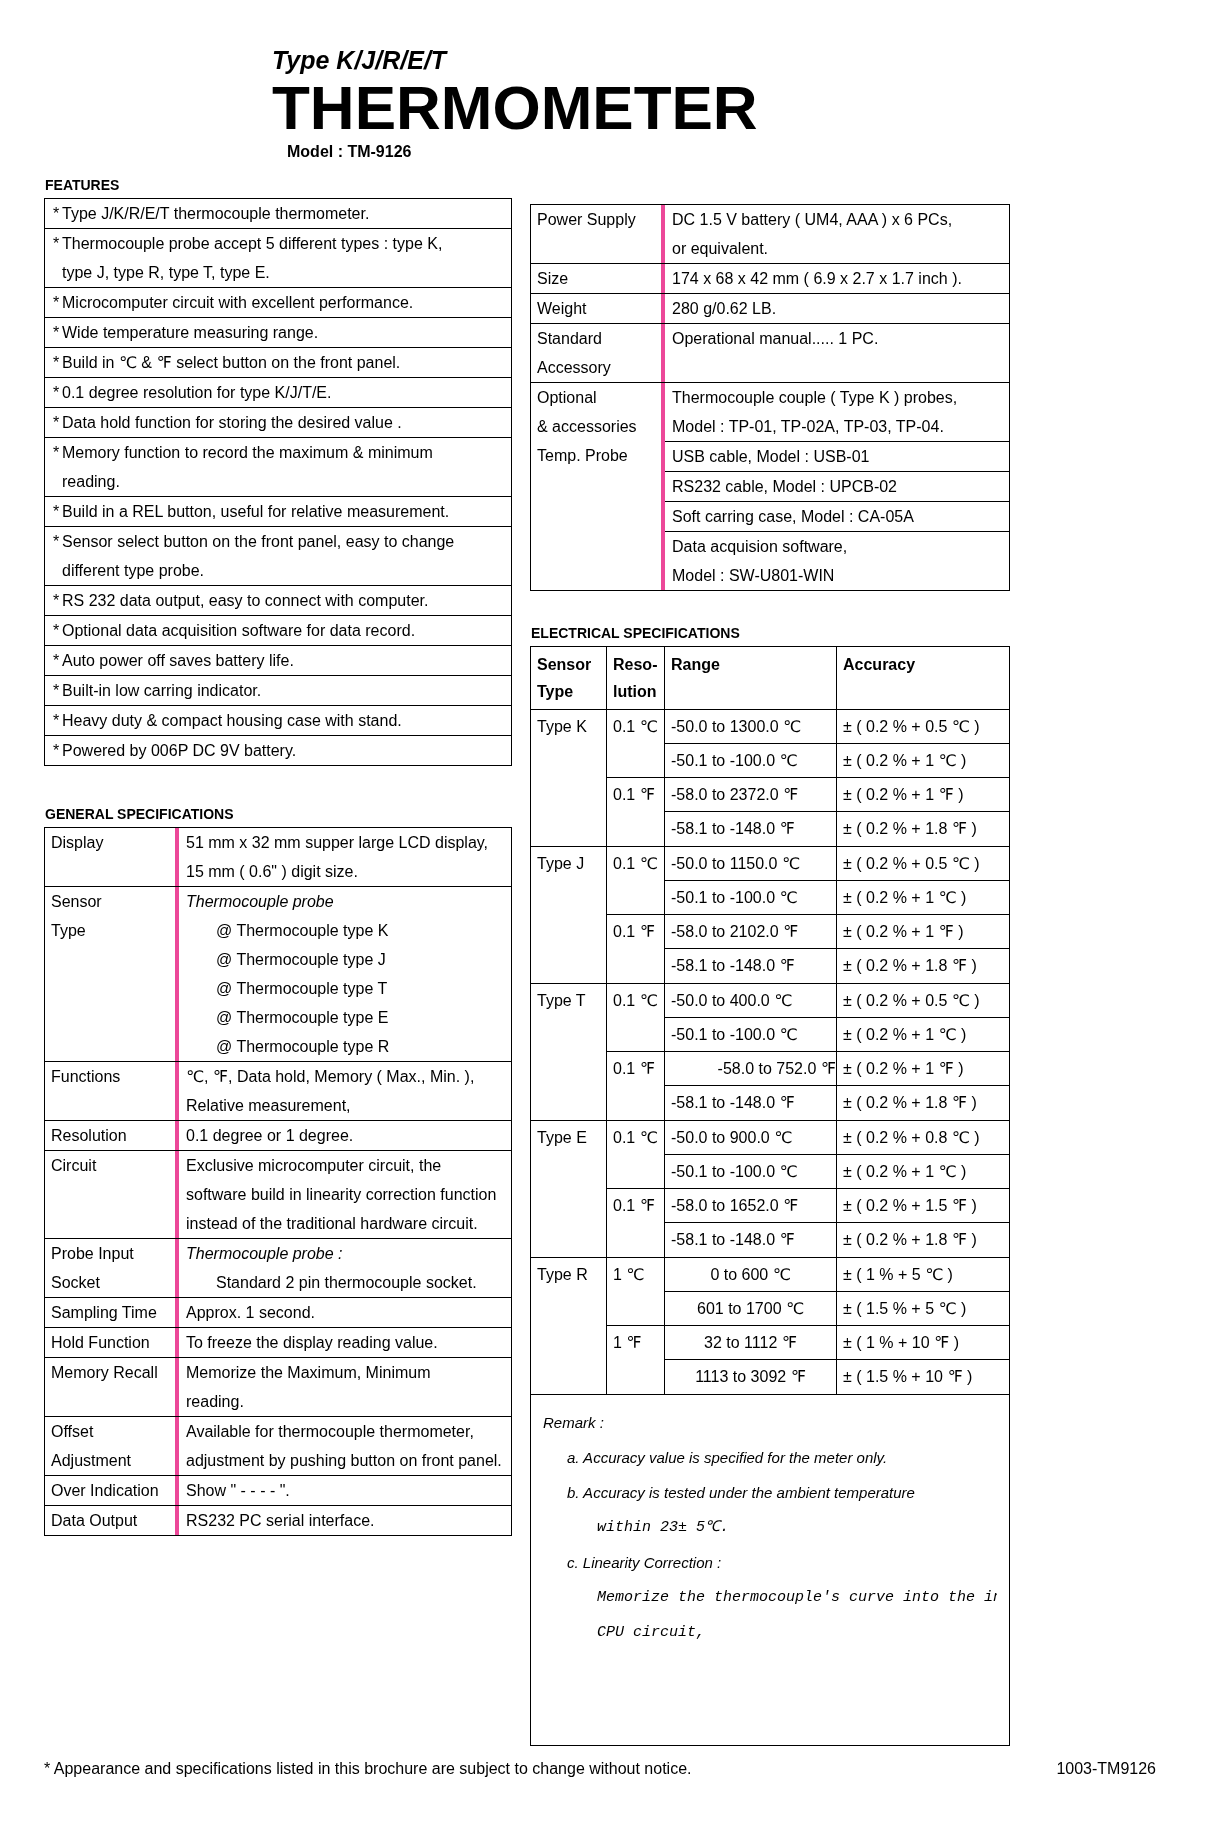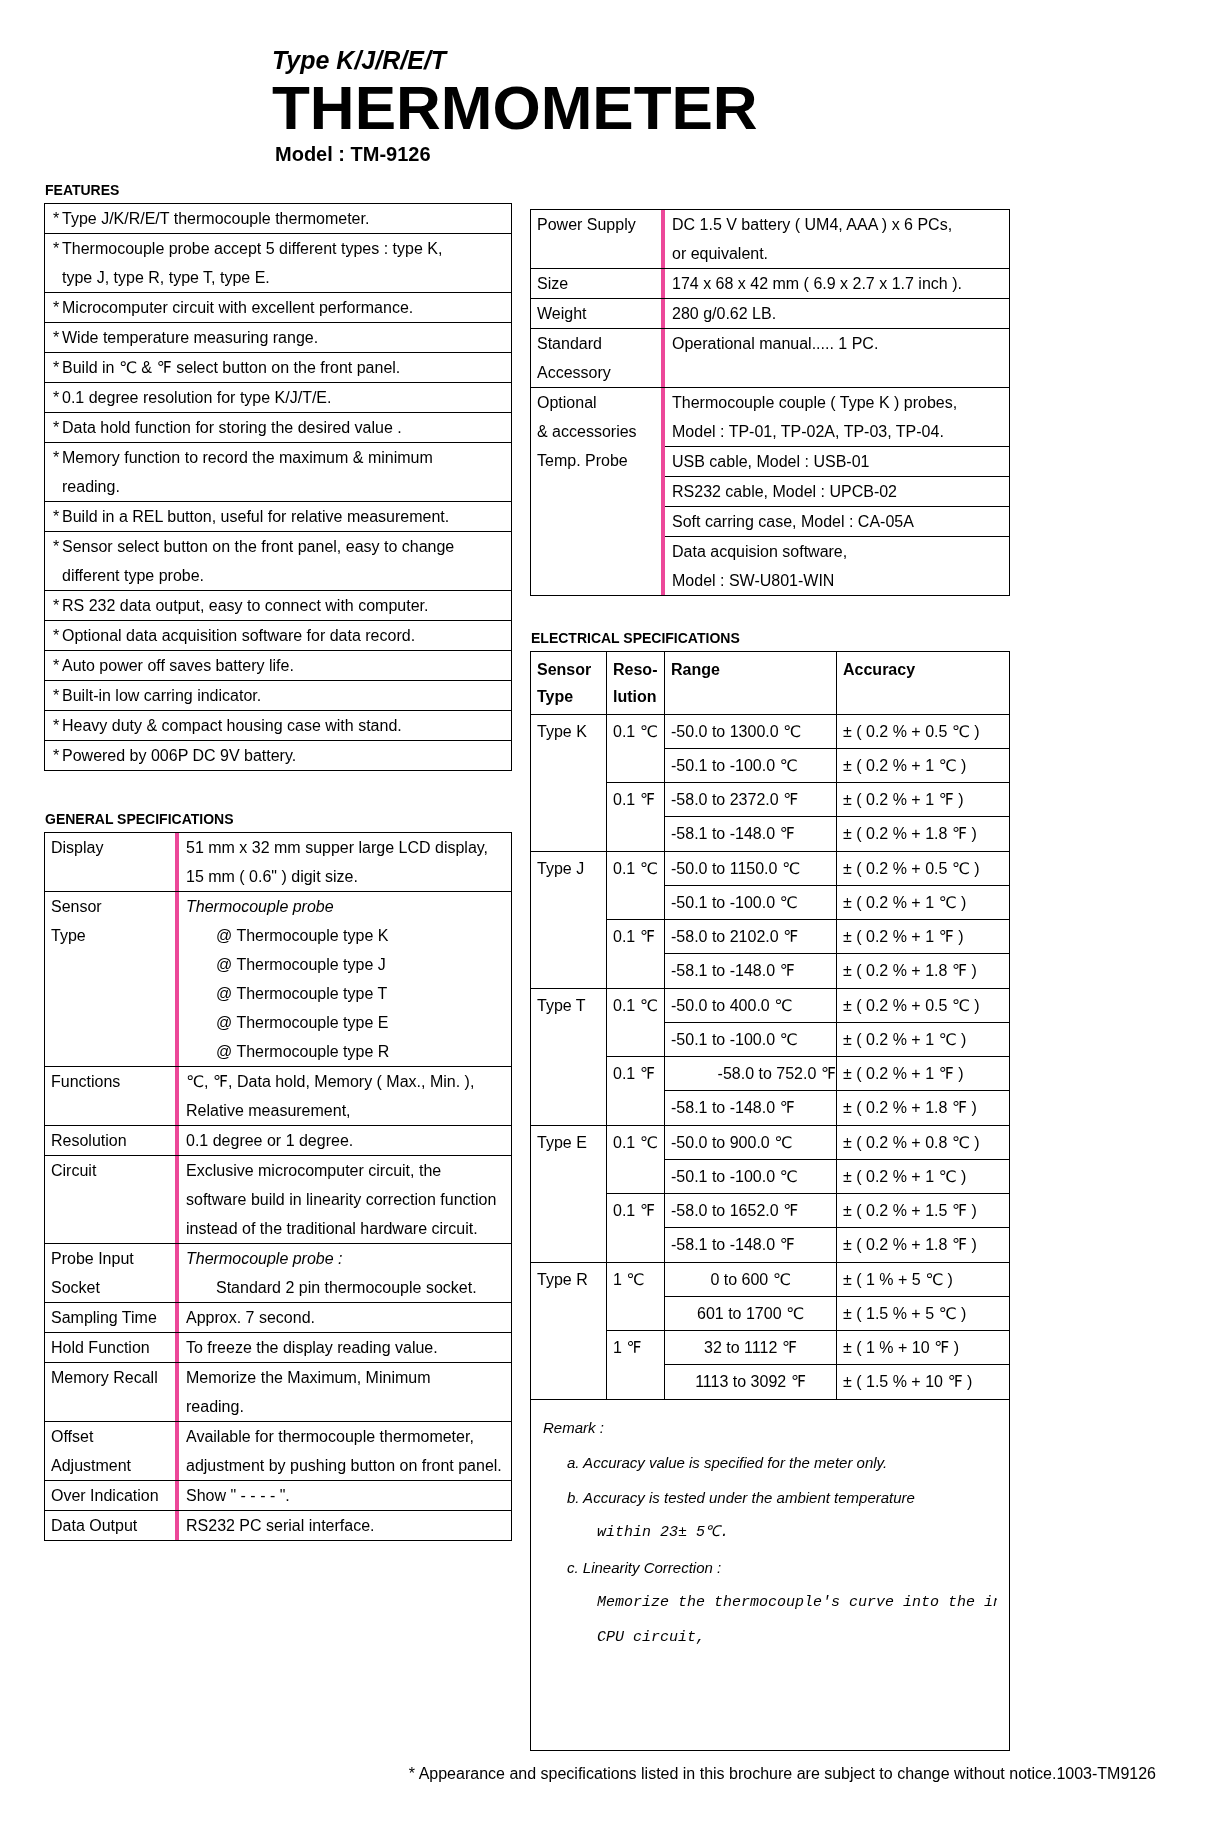--- a/index.html
+++ b/index.html
@@ -6,21 +6,21 @@
   html,body{margin:0;padding:0;}
   body{
     width:1225px;height:1834px;background:#ffffff;color:#000;
     font-family:"Liberation Sans","DejaVu Sans",sans-serif;
     overflow:hidden;position:relative;
   }
   .page{padding:46px 0 0 44px;}
   .hdr{margin-left:228px;}
   .type-line{font-size:25px;font-weight:bold;font-style:italic;}
   .title{font-size:62px;font-weight:bold;line-height:1.06;}
-  .model-line{font-size:20px;font-weight:bold;margin-left:3px;margin-top:2px;}
+  .model-line{font-size:16px;font-weight:bold;margin-left:15px;margin-top:2px;}
   .columns{display:flex;align-items:flex-start;margin-top:16px;gap:18px;}
   .col-left{width:468px;}
   .col-right{width:480px;}
   .sec-h{font-weight:bold;font-size:14px;margin:0 0 5px 1px;}
   .gs-h{margin-top:40px;}
   .es-h{margin-top:34px;}
   .tbl{border:1px solid #000;font-size:16px;}
   .ln{line-height:29px;white-space:nowrap;overflow:hidden;}
   
   .feat-row{display:flex;border-bottom:1px solid #000;}
@@ -50,21 +50,21 @@
   .blk{display:grid;grid-template-columns:76px 58px 172px 1fr;grid-auto-rows:34px;border-bottom:1px solid #000;}
   .cell{line-height:33px;padding-left:6px;white-space:nowrap;overflow:hidden;}
   .bb{border-bottom:1px solid #000;}
   .ctr{text-align:center;padding-left:0;}
   
   .remark{padding:10px 12px 6px;font-style:italic;font-size:15px;min-height:350px;}
   .rln{line-height:35px;white-space:nowrap;overflow:hidden;}
   .rind1{padding-left:24px;}
   .rind2{padding-left:54px;font-family:Liberation Mono, monospace;}
   
-  .footer{display:flex;justify-content:flex-end;width:1112px;margin-top:14px;font-size:16px;}
+  .footer{display:flex;justify-content:space-between;width:1112px;margin-top:14px;font-size:16px;}
 </style>
 </head>
 <body>
 
 <div class="page">
 
   <header class="hdr">
     <div class="type-line">Type K/J/R/E/T</div>
     <div class="title">THERMOMETER</div>
     <div class="model-line">Model : TM-9126</div>
@@ -236,21 +236,21 @@
             <div class="val">
               <div class="ln it">Thermocouple probe :</div>
               <div class="ln ind1">Standard 2 pin thermocouple socket.</div>
             </div>
           </div>
           <div class="spec-row">
             <div class="lab">
               <div class="ln">Sampling Time</div>
             </div>
             <div class="val">
-              <div class="ln">Approx. 7 second.</div>
+              <div class="ln">Approx. 1 second.</div>
             </div>
           </div>
           <div class="spec-row">
             <div class="lab">
               <div class="ln">Hold Function</div>
             </div>
             <div class="val">
               <div class="ln">To freeze the display reading value.</div>
             </div>
           </div>

